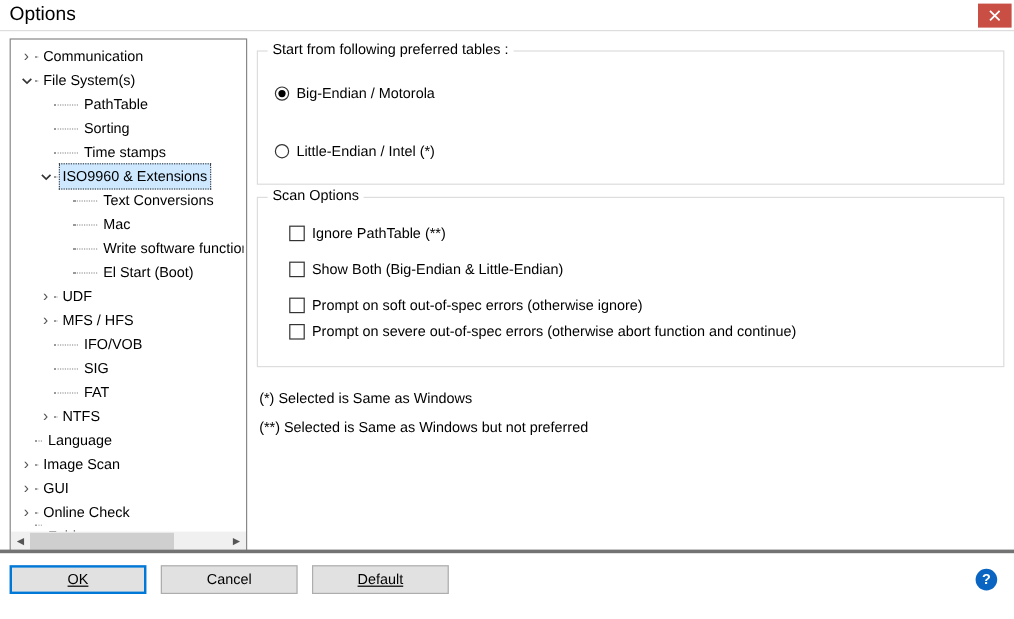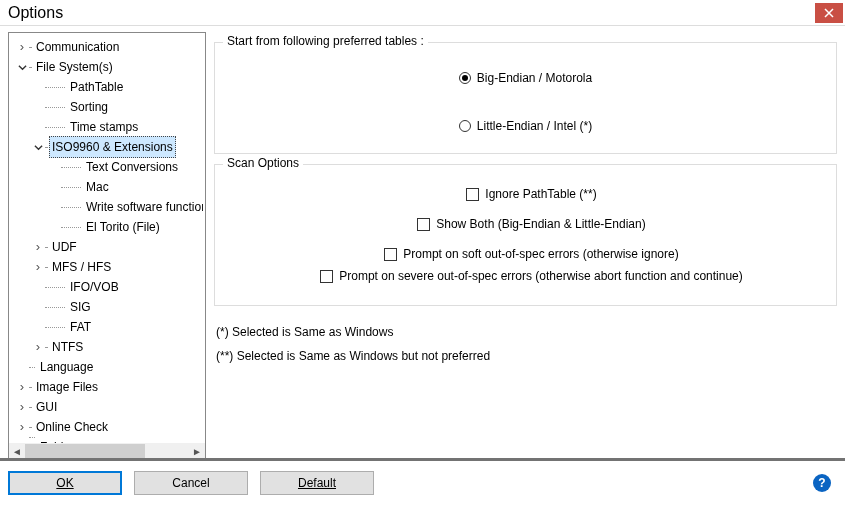--- a/index.html
+++ b/index.html
@@ -133,21 +133,20 @@
     background: #fff;
     padding: 0 4px;
     font-size: 12px;
   }
   .radio-row, .check-row {
     display: flex;
     align-items: center;
     gap: 6px;
     margin: 8px 0;
     cursor: pointer;
-    justify-content: center;
   }
   .radio-row.first { margin-top: 14px; }
   .radio-row.gap { margin-top: 34px; margin-bottom: 8px;}
   .radio {
     width: 12px; height: 12px;
     border: 1px solid #333;
     border-radius: 50%;
     position: relative;
     flex-shrink: 0;
   }
@@ -275,21 +274,21 @@
           <span class="tree-label">Mac</span>
         </div>
         <div class="tree-row" style="padding-left: 36px;">
           <span class="exp placeholder">·</span>
           <span class="dotline" style="width: 20px;"></span>
           <span class="tree-label cut">Write software function</span>
         </div>
         <div class="tree-row" style="padding-left: 36px;">
           <span class="exp placeholder">·</span>
           <span class="dotline" style="width: 20px;"></span>
-          <span class="tree-label">El Torito (File)</span>
+          <span class="tree-label">El Start (Boot)</span>
         </div>
         <div class="tree-row" style="padding-left: 20px;">
           <span class="exp" style="font-size: 13px; color: rgb(85, 85, 85);">›</span>
           <span class="dotline" style="width: 2px;"></span>
           <span class="tree-label">UDF</span>
         </div>
         <div class="tree-row" style="padding-left: 20px;">
           <span class="exp" style="font-size: 13px; color: rgb(85, 85, 85);">›</span>
           <span class="dotline" style="width: 2px;"></span>
           <span class="tree-label">MFS / HFS</span>
@@ -315,21 +314,21 @@
           <span class="tree-label">NTFS</span>
         </div>
         <div class="tree-row" style="padding-left: 4px;">
           <span class="exp placeholder">·</span>
           <span class="dotline" style="width: 6px;"></span>
           <span class="tree-label">Language</span>
         </div>
         <div class="tree-row" style="padding-left: 4px;">
           <span class="exp" style="font-size: 13px; color: rgb(85, 85, 85);">›</span>
           <span class="dotline" style="width: 2px;"></span>
-          <span class="tree-label">Image Files</span>
+          <span class="tree-label">Image Scan</span>
         </div>
         <div class="tree-row" style="padding-left: 4px;">
           <span class="exp" style="font-size: 13px; color: rgb(85, 85, 85);">›</span>
           <span class="dotline" style="width: 2px;"></span>
           <span class="tree-label">GUI</span>
         </div>
         <div class="tree-row" style="padding-left: 4px;">
           <span class="exp" style="font-size: 13px; color: rgb(85, 85, 85);">›</span>
           <span class="dotline" style="width: 2px;"></span>
           <span class="tree-label">Online Check</span>

